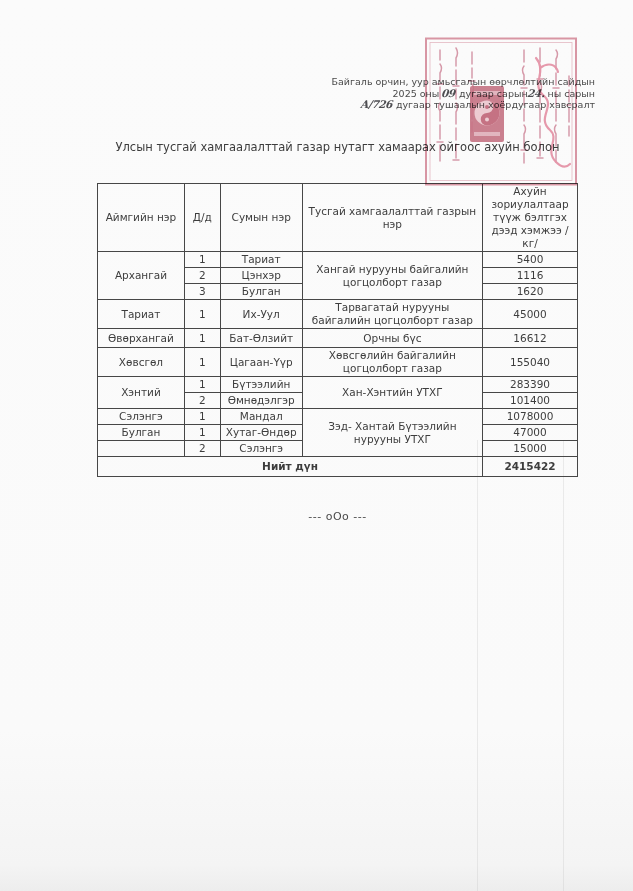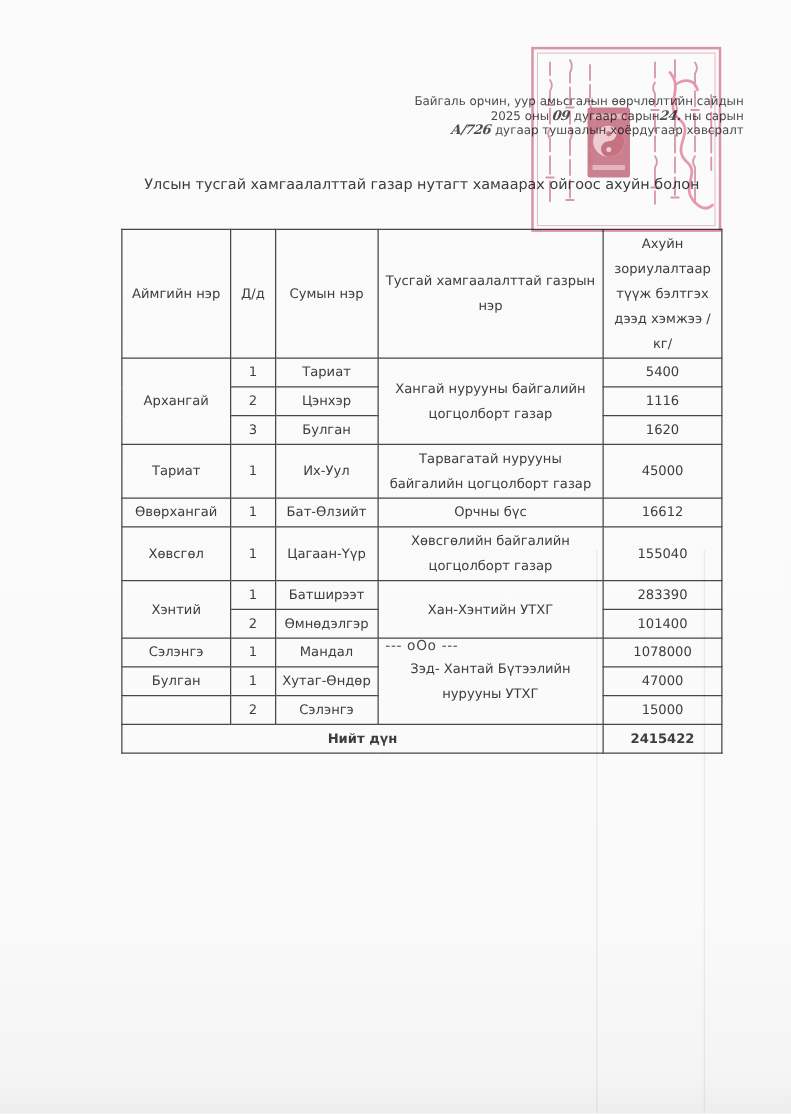--- a/index.html
+++ b/index.html
@@ -87,21 +87,21 @@
     font-size: 10.5px;
     color: #3d3d3d;
     z-index: 1;
   }
   .data-table th, .data-table td {
     border: 1px solid #474747;
     text-align: center;
     vertical-align: middle;
     padding: 1px 2px;
     font-weight: normal;
-    line-height: 20px;
+    line-height: 13px;
   }
   .data-table thead th { height: 56px; }
   .data-table tr.r-single { height: 16px; }
   .data-table tr.r-double { height: 28px; }
   .data-table tr.r-med { height: 19px; }
   .data-table tr.total-row { height: 20px; }
   .data-table td.area-cell { white-space: pre-line; }
   .data-table tr.total-row td { font-weight: bold; }
 
   
@@ -217,21 +217,21 @@
         <td>Хөвсгөл</td>
         <td>1</td>
         <td>Цагаан-Үүр</td>
         <td class="area-cell">Хөвсгөлийн байгалийн
 цогцолборт газар</td>
         <td>155040</td>
       </tr>
       <tr class="r-single">
         <td rowspan="2">Хэнтий</td>
         <td>1</td>
-        <td>Батширээт</td>
+        <td>Бүтээлийн</td>
         <td rowspan="2" class="area-cell">Хан-Хэнтийн УТХГ</td>
         <td>283390</td>
       </tr>
       <tr class="r-single">
         <td>2</td>
         <td>Өмнөдэлгэр</td>
         <td>101400</td>
       </tr>
       <tr class="r-single">
         <td>Сэлэнгэ</td>

